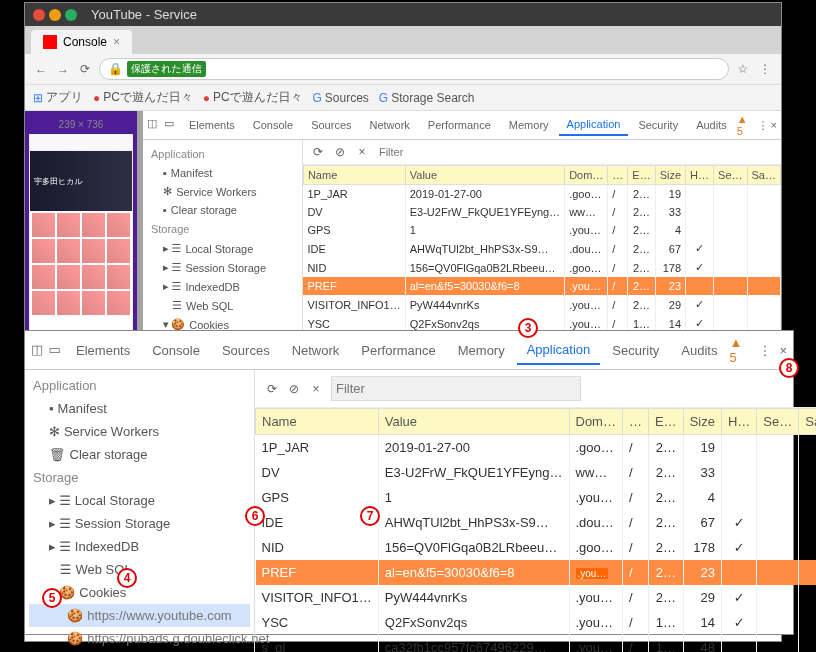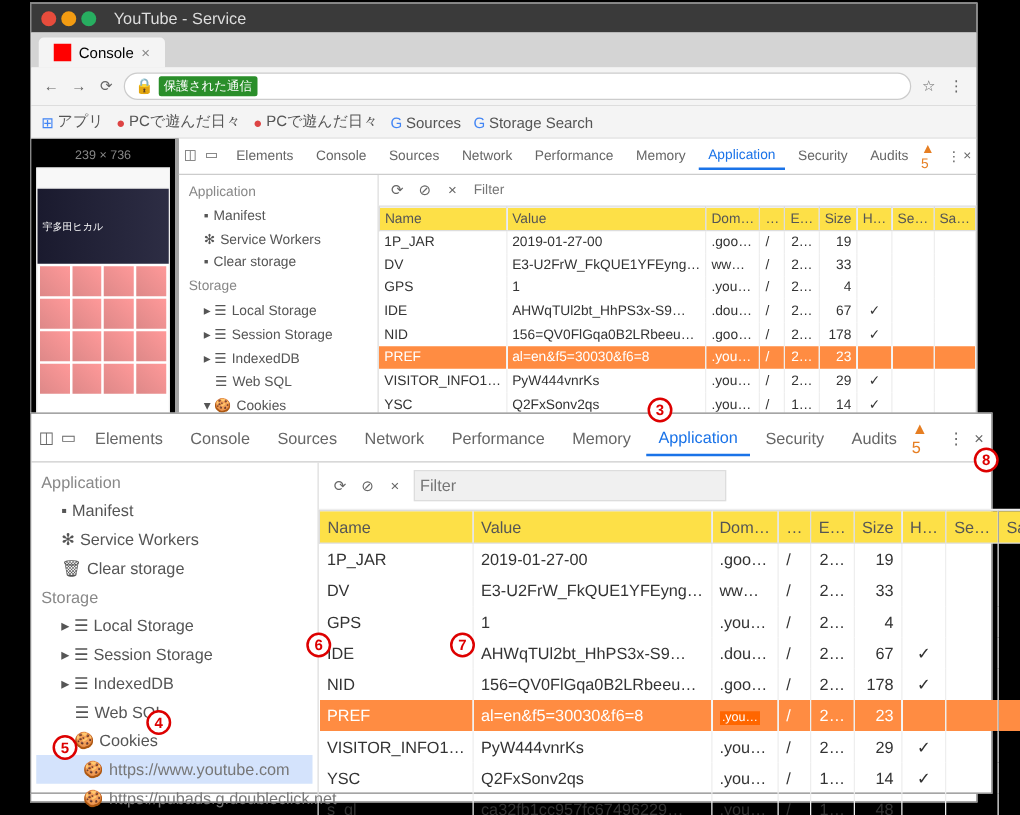--- a/index.html
+++ b/index.html
@@ -13,21 +13,21 @@
 .tab { background: #f4f4f4; padding: 5px 12px; border-radius: 4px 4px 0 0; margin-left: 6px; display: flex; align-items: center; gap: 6px; font-size: 12px; }
 .tab-icon { width: 14px; height: 14px; background: #f00; }
 .tab-close { color: #888; cursor: pointer; }
 .addr-bar { display: flex; align-items: center; padding: 4px 8px; gap: 6px; border-bottom: 1px solid #ddd; background: #f4f4f4; }
 .nav-icon { width: 16px; height: 16px; color: #666; display: flex; align-items: center; justify-content: center; }
 .addr-input { flex: 1; display: flex; align-items: center; gap: 4px; background: #fff; border: 1px solid #ccc; border-radius: 12px; padding: 2px 8px; font-size: 12px; }
 .secure { background: #2a8e2a; color: #fff; font-size: 10px; padding: 1px 4px; border-radius: 2px; }
 .bookmarks { display: flex; align-items: center; gap: 10px; padding: 4px 8px; border-bottom: 1px solid #ddd; background: #f4f4f4; font-size: 12px; }
 .bk { display: flex; align-items: center; gap: 3px; color: #555; }
 .content { display: flex; }
-.page-preview { width: 180px; background: #000000; padding: 4px; border-right: 3px solid #a3a3a3; }
+.page-preview { width: 180px; background: #4c1d95; padding: 4px; border-right: 6px solid #a3a3a3; }
 .dims { text-align: center; color: #888; font-size: 10px; padding: 4px; }
 .mini { background: #fff; border: 1px solid #eee; height: 260px; }
 .yt-header { height: 16px; background: #f8f8f8; border-bottom: 1px solid #eee; }
 .yt-hero { height: 60px; background: linear-gradient(90deg, #1a1a2e 0%, #2d2d44 100%); display: flex; align-items: center; padding: 4px; }
 .yt-hero-text { color: #fff; font-size: 8px; }
 .yt-thumbs { display: grid; grid-template-columns: repeat(4, 1fr); gap: 2px; padding: 2px; }
 .yt-thumb { height: 24px; background: linear-gradient(45deg, #d88, #f99); }
 .devtools { background: #fff; }
 .dt-tabs { display: flex; align-items: center; border-bottom: 1px solid #ccc; padding: 2px 4px; gap: 2px; font-size: 11px; color: #666; }
 .dt-tab { padding: 4px 8px; cursor: pointer; }
@@ -36,21 +36,21 @@
 .dt-sidebar { width: 160px; border-right: 1px solid #ddd; padding: 4px; font-size: 11px; color: #555; }
 .sb-heading { color: #888; padding: 4px; font-size: 11px; }
 .sb-item { padding: 3px 4px 3px 16px; display: flex; align-items: center; gap: 4px; cursor: pointer; }
 .sb-item.sub { padding-left: 28px; color: #777; }
 .sb-item.sel { background: #d4e3fc; }
 .dt-main { flex: 1; }
 .filter-bar { display: flex; align-items: center; gap: 8px; padding: 4px 8px; border-bottom: 1px solid #eee; }
 .filter-icon { width: 14px; height: 14px; color: #666; cursor: pointer; display: flex; align-items: center; justify-content: center; }
 .filter-input { flex: 1; border: none; outline: none; font-size: 11px; color: #888; padding: 2px; }
 table.cookies { width: 100%; border-collapse: collapse; font-size: 11px; }
-table.cookies th { text-align: left; padding: 3px 4px; border: 1px solid #ddd; background: #fde047; font-weight: normal; color: #555; white-space: nowrap; overflow: hidden; }
+table.cookies th { text-align: left; padding: 3px 4px; border: 1px solid #ddd; background: #fef9c3; font-weight: normal; color: #555; white-space: nowrap; overflow: hidden; }
 table.cookies td { padding: 3px 4px; border-right: 1px solid #eee; white-space: nowrap; overflow: hidden; text-overflow: ellipsis; color: #333; }
 table.cookies tr.sel td { background: #ff8c42; color: #fff; }
 table.cookies tr.sel td .domain-hl { background: #ff6600; color: #fff; padding: 0 2px; }
 .domain-hl { background: #ff8c42; color: #fff; padding: 0 2px; font-size: 10px; }
 .circle-num { position: absolute; width: 20px; height: 20px; border: 2px solid #d00; border-radius: 50%; color: #d00; font-weight: bold; font-size: 12px; display: flex; align-items: center; justify-content: center; background: #fff; z-index: 100; }
 .toolbar-icon { width: 16px; height: 16px; cursor: pointer; }
 .warn { color: #e67e22; }
 .devtools-large .dt-tabs { font-size: 13px; padding: 4px 6px; }
 .devtools-large .dt-tab { padding: 6px 10px; }
 .devtools-large .dt-sidebar { width: 230px; font-size: 13px; }

